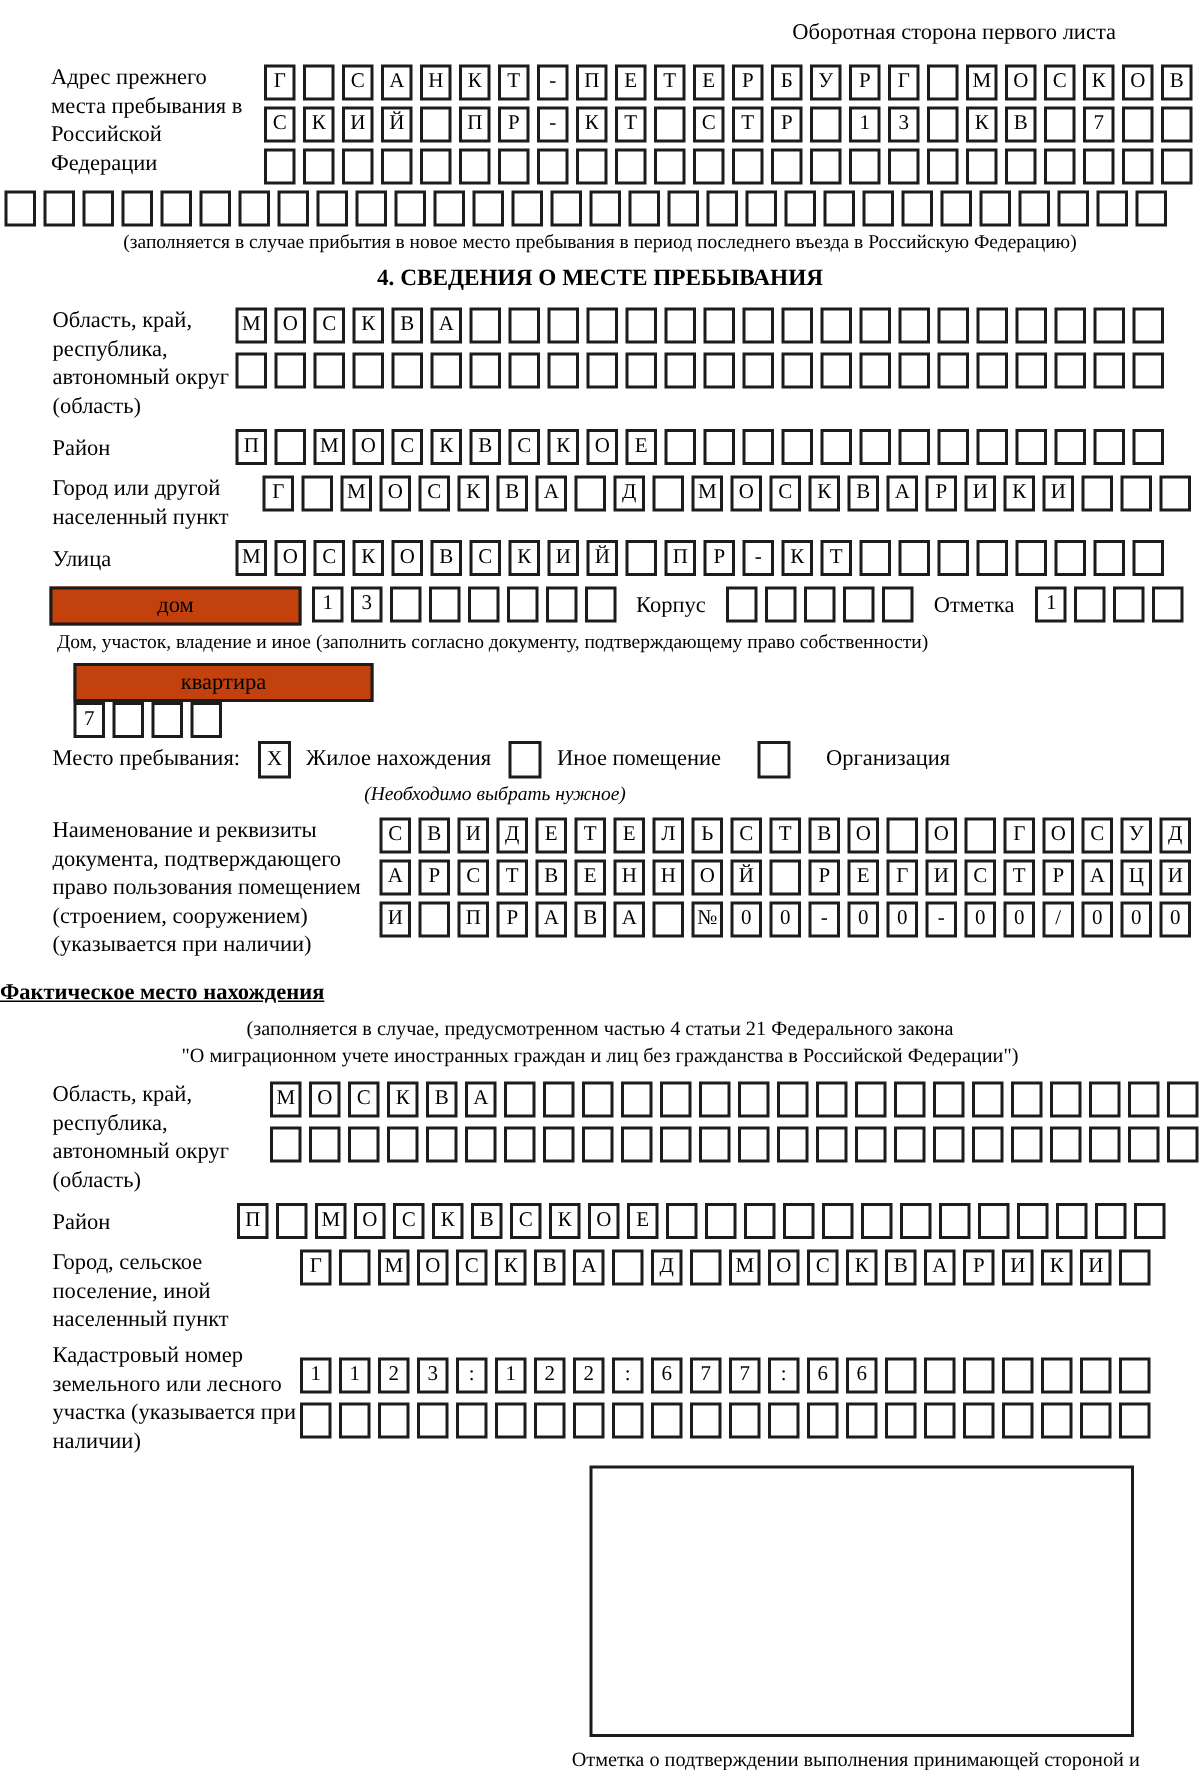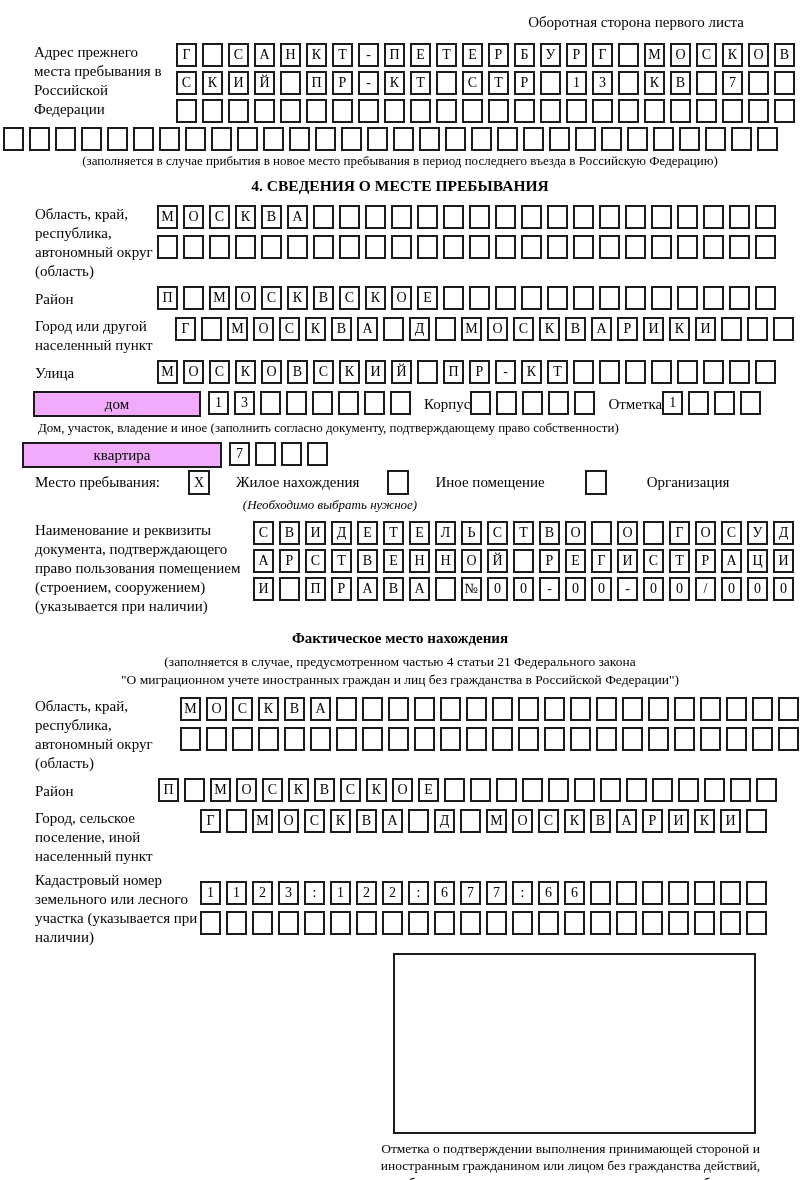--- a/index.html
+++ b/index.html
@@ -7,24 +7,24 @@
     width:800px; height:1180px; overflow:hidden;
     font-family:"Liberation Serif", serif; color:#000;
     -webkit-font-smoothing:antialiased;
   }
   .page { position:relative; padding-top:14px; }
   .header-note { text-align:right; padding-right:56px; font-size:15px; }
 
   .caption { font-size:13px; }
   .center { text-align:center; }
   .h2 { text-align:center; font-weight:bold; font-size:15.5px; margin:8px 0 10px 0; }
-  .h3 { text-align:center; font-weight:bold; font-size:15px; margin:14px 0 6px 0; }
+  .h3 { font-weight:bold; font-size:15px; margin:14px 0 6px 0;text-decoration:underline; }
 
   .label { font-size:15px; line-height:19px; flex:none; }
-  .inlinelabel { font-size:15px; line-height:26px; flex:none; padding:0 0 0 8px; }
+  .inlinelabel { font-size:15px; line-height:26px; flex:none; padding:0 14px 0 8px; }
   .w142 { width:142px; }
   .w122 { width:122px; }
   .w140 { width:140px; }
   .w145 { width:145px; }
   .w123 { width:123px; }
   .w165 { width:165px; }
 
   .block, .frow { display:flex; align-items:flex-start; margin-left:35px; }
   .frow { margin-bottom:5px; }
   .rows { flex:none; }
@@ -34,29 +34,29 @@
     box-sizing:border-box; flex:none;
     width:21px; height:24px; margin-right:5px;
     border:2px solid #1c1c1c;
     display:inline-flex; align-items:center; justify-content:center;
     font-size:14px; background:#fff;
   }
   .fullrow { margin-left:3px; margin-bottom:2px; }
 
   .bigbox {
     box-sizing:border-box; flex:none; height:26px;
-    border:2px solid #1c1c1c; background:#f0abfc;
+    border:2px solid #1c1c1c; background:#c2410c;
     display:flex; align-items:center; justify-content:center;
     font-size:15px;
   }
   .dombox { width:168px; margin-right:7px; }
   .kvbox  { width:200px; margin-right:7px; }
 
   .note-left { margin:3px 0 6px 38px; }
-  .mesto-row { display:flex; align-items:center; margin-left:35px; margin-bottom:2px;gap:16px; }
+  .mesto-row { display:flex; align-items:center; margin-left:35px; margin-bottom:2px; }
   .mesto-row .cell { margin:0 10px 0 12px; width:22px; height:25px; }
   .mesto-label { font-size:15px; }
   .mesto-note { width:660px; text-align:center; margin-bottom:8px;font-style:italic; }
 
   .stamp-box {
     box-sizing:border-box;
     width:363px; height:181px; border:2px solid #1c1c1c;
     margin:6px 0 6px 393px; background:#fff;
   }
   .stamp-note { width:385px; margin-left:378px; text-align:center; font-size:13.5px; line-height:17px; }
@@ -361,21 +361,21 @@
     <div class="inlinelabel">Отметка</div>
     <div class="cellrow">
         <span class="cell">1</span>
         <span class="cell"></span>
         <span class="cell"></span>
         <span class="cell"></span>
       </div>
   </div>
   <div class="caption note-left">Дом, участок, владение и иное (заполнить согласно документу, подтверждающему право собственности)</div>
 
-  <div class="frow" style="margin-left:22px; margin-bottom:2px;">
+  <div class="frow" style="margin-left:49px; margin-bottom:2px;flex-direction:column;">
     <div class="bigbox kvbox">
       <span>квартира</span>
     </div>
     <div class="cellrow">
         <span class="cell">7</span>
         <span class="cell"></span>
         <span class="cell"></span>
         <span class="cell"></span>
       </div>
   </div>

